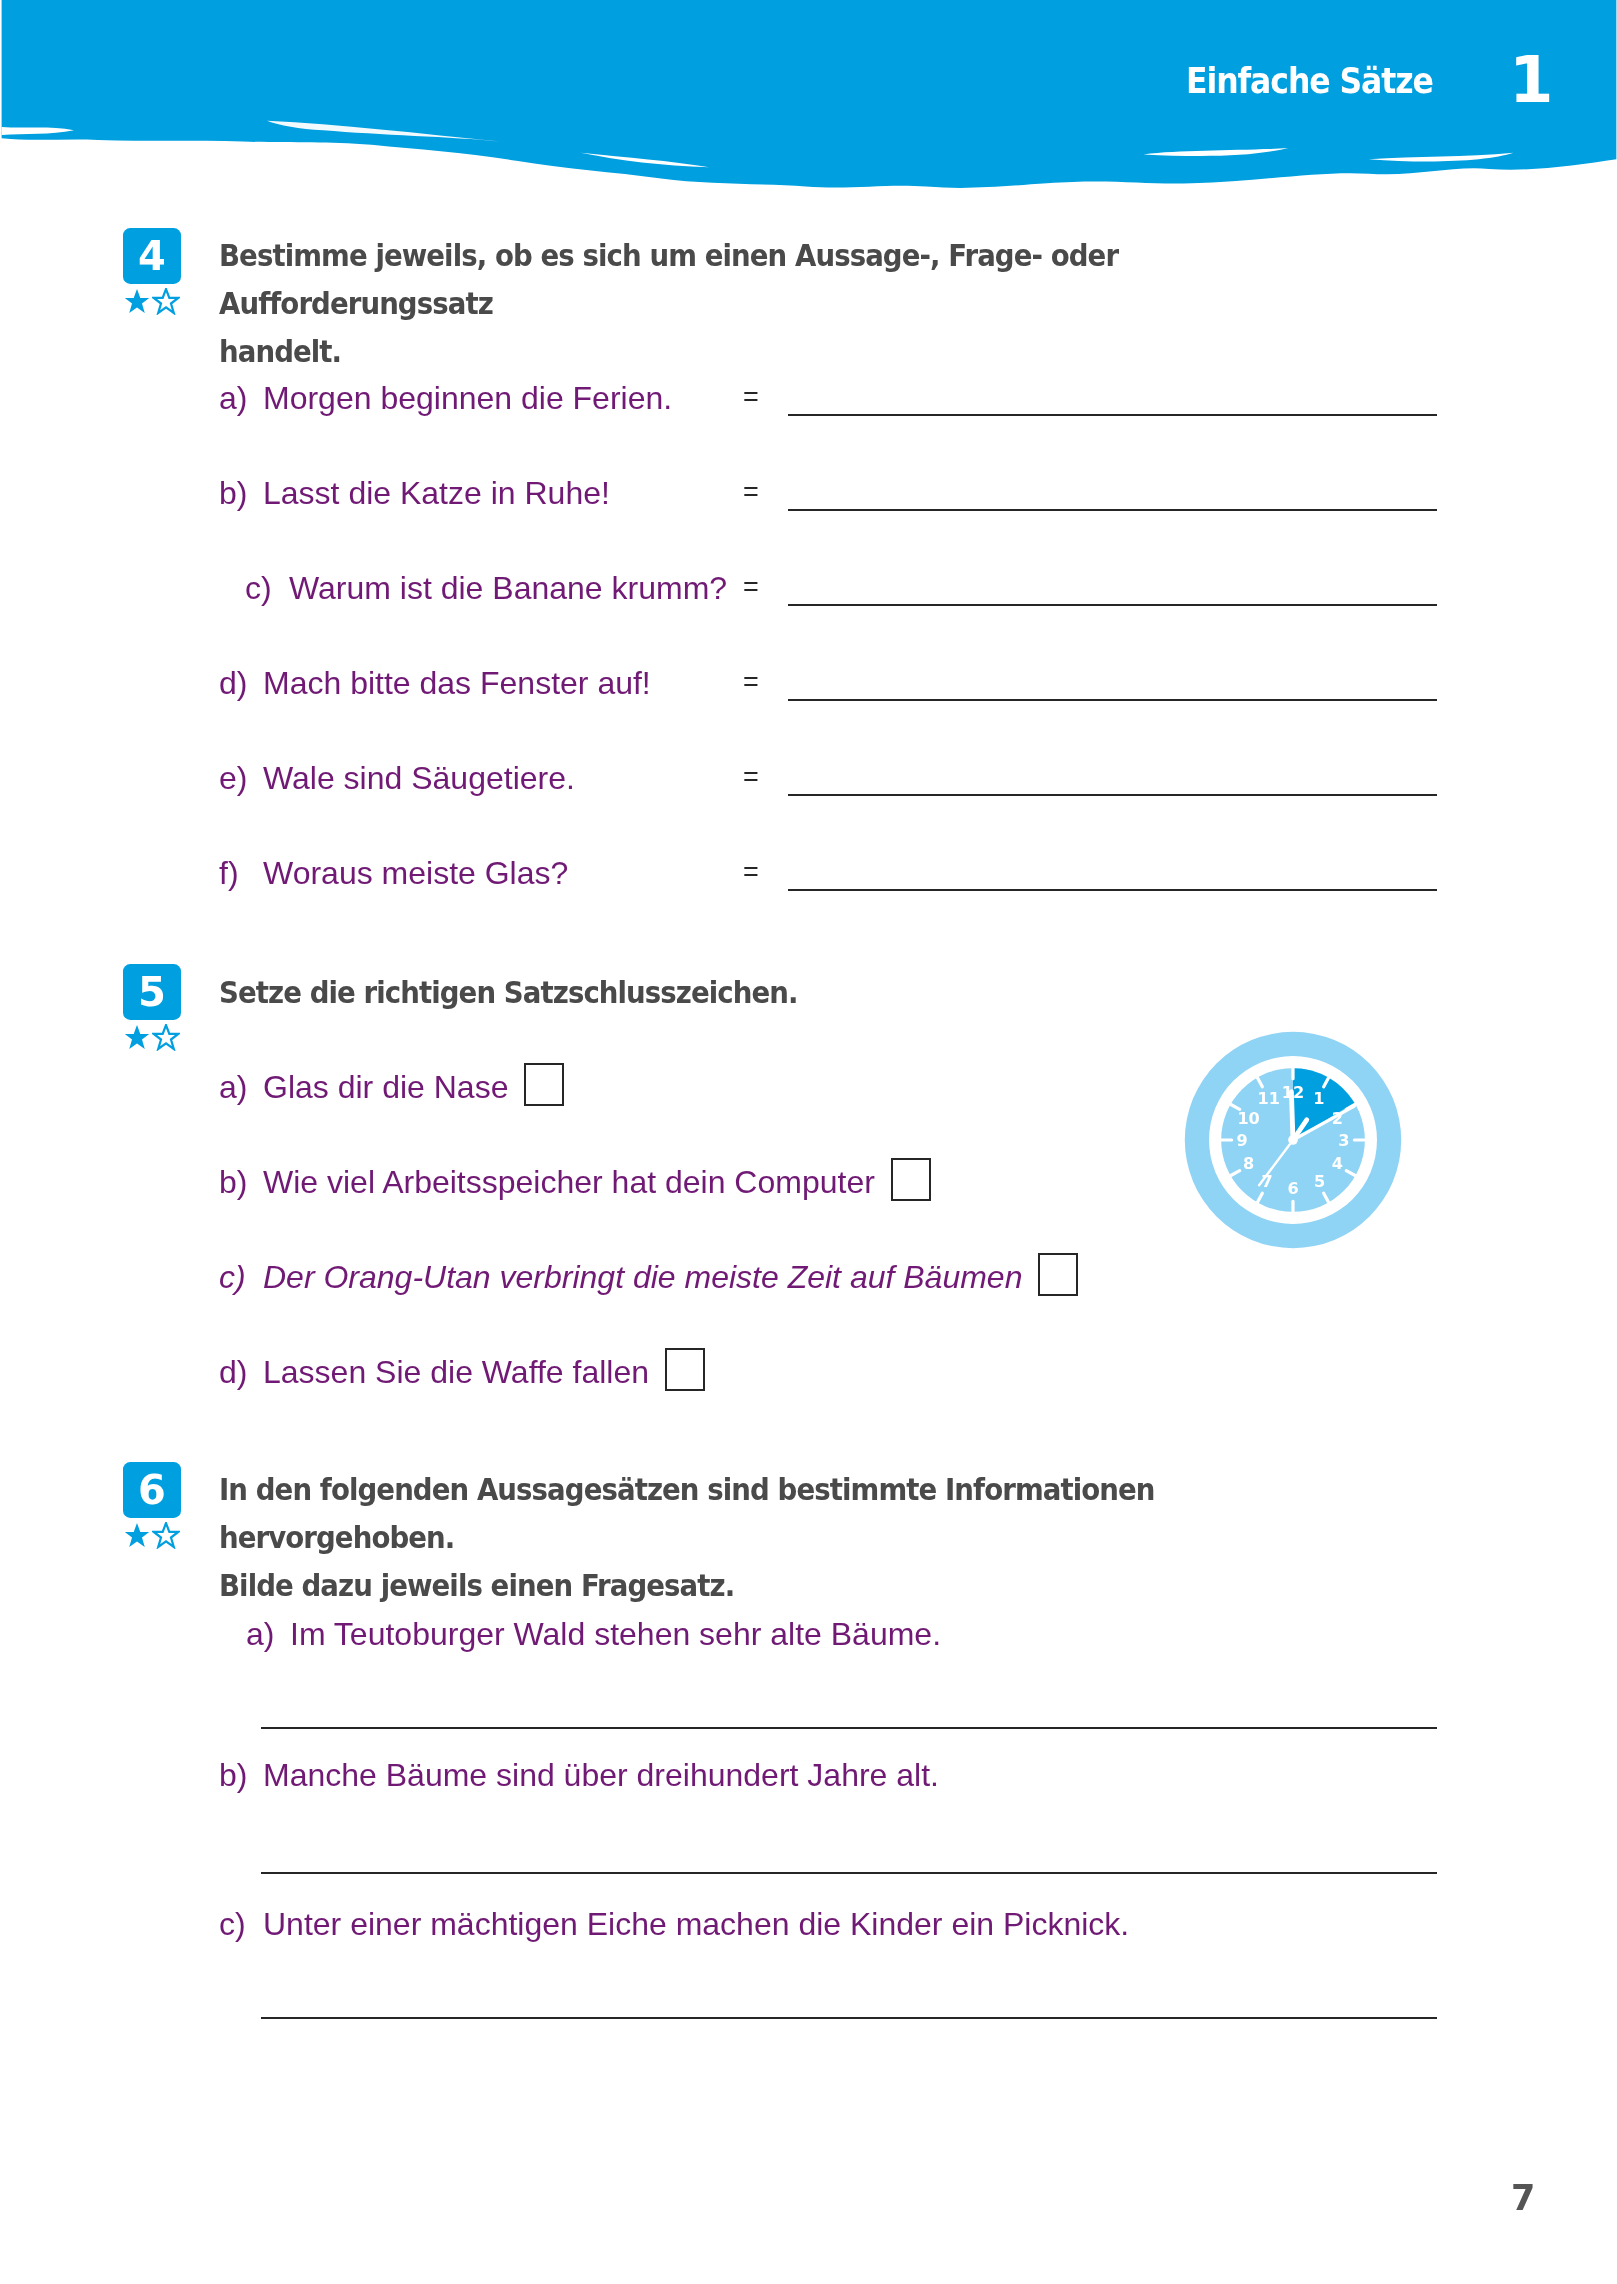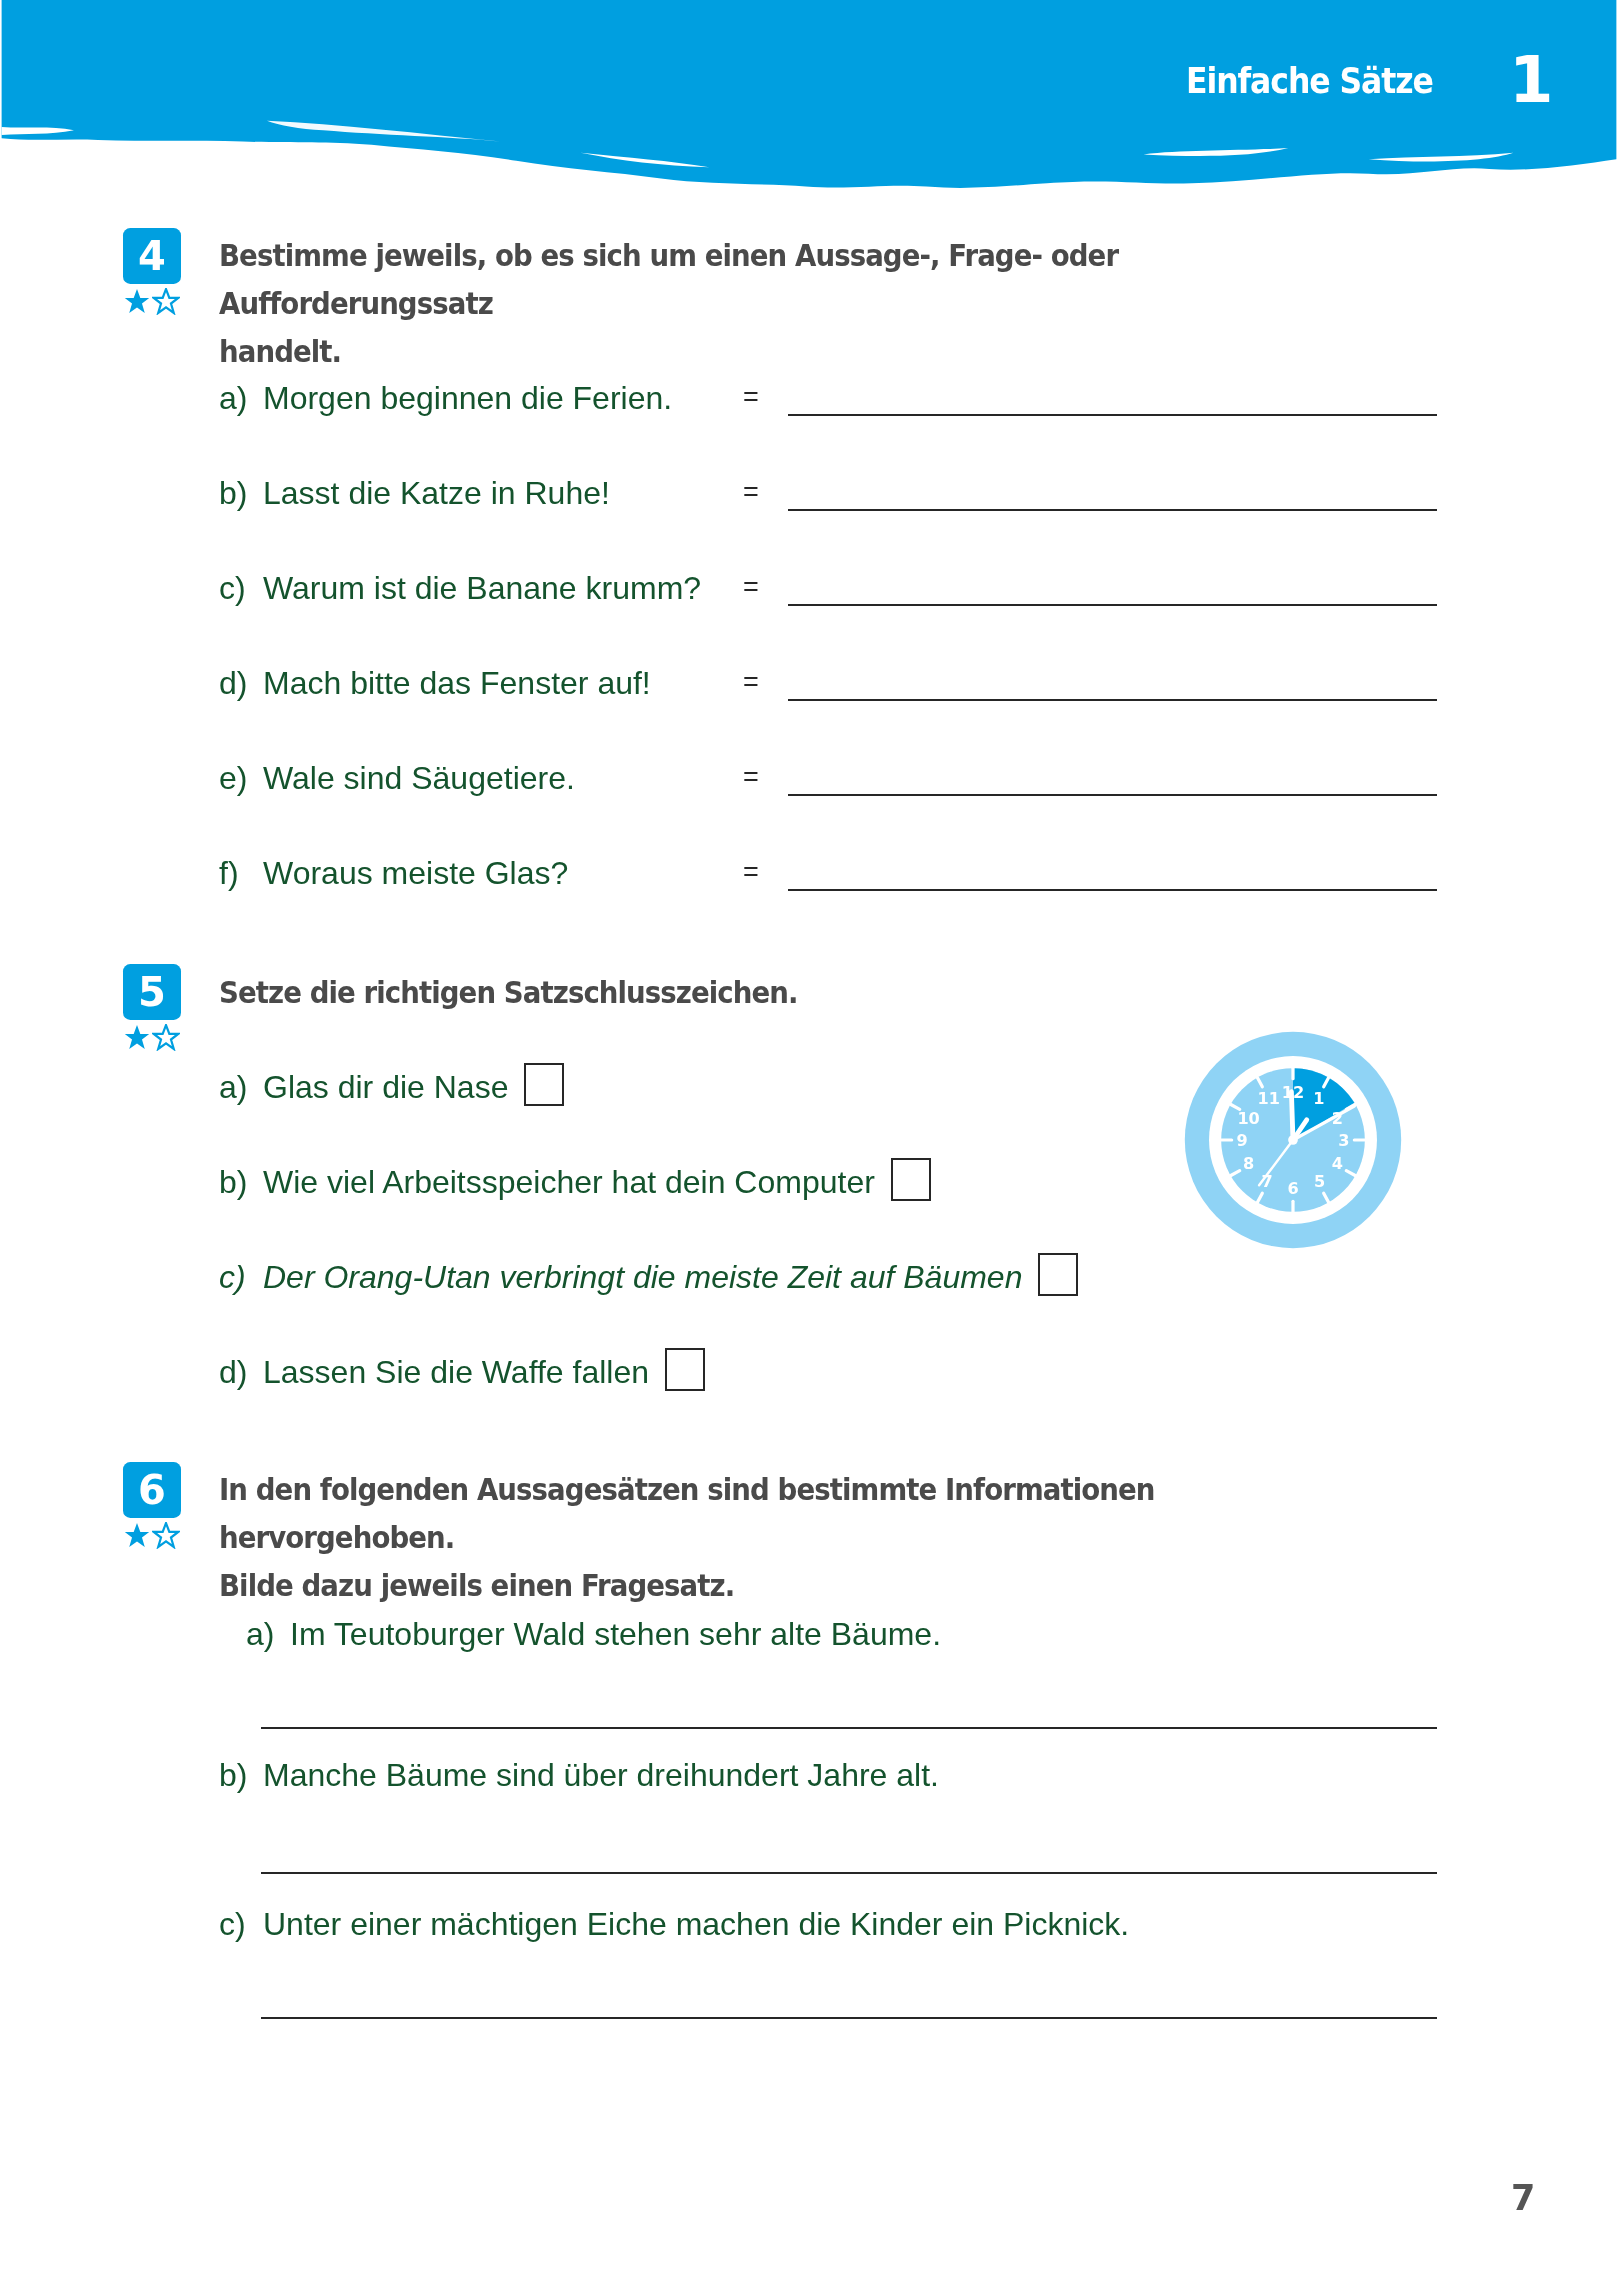--- a/index.html
+++ b/index.html
@@ -31,21 +31,21 @@
     .ex-stars { display: flex; gap: 0.8px; margin-top: 4px; }
     .ex-stars svg { width: 28px; height: 26.6px; display: block; }
 
     .ex-instruction {
       position: absolute; left: 219px; width: 1241px;
       font-family: "DejaVu Sans", "Liberation Sans", sans-serif;
       font-weight: bold; font-size: 30px; line-height: 48px; color: #4a4a4a;
       letter-spacing: -1px; transform: scaleX(0.92); transform-origin: left top;
     }
 
-    .item { position: absolute; left: 219px; font-size: 32px; line-height: 39px; color: #14532d; white-space: nowrap; }
+    .item { position: absolute; left: 219px; font-size: 32px; line-height: 39px; color: #701a75; white-space: nowrap; }
     .item .letter { display: inline-block; width: 44px; }
     .eq { position: absolute; left: 743px; font-size: 27px; color: #262626; }
     .answer-line { position: absolute; height: 2.4px; background: #262626; }
 
     .checkbox {
       display: inline-block; width: 40px; height: 43px; border: 2.4px solid #262626;
       box-sizing: border-box; vertical-align: middle; margin-left: 16px; position: relative; top: -4.8px;
       background: #fff;
     }
 
@@ -88,21 +88,21 @@
 </div>
 
 <div class="item" style="top:379px;"><span class="letter">a)</span><span>Morgen beginnen die Ferien.</span></div>
 <div class="eq" style="top:382px;">=</div>
 <div class="answer-line" style="left:788px; top:414px; width:649px;"></div>
 
 <div class="item" style="top:474px;"><span class="letter">b)</span><span>Lasst die Katze in Ruhe!</span></div>
 <div class="eq" style="top:477px;">=</div>
 <div class="answer-line" style="left:788px; top:509px; width:649px;"></div>
 
-<div class="item" style="top:569px;"><span class="letter">c)</span><span>Warum ist die Banane krumm?</span></div>
+<div class="item" style="top:569px;margin-left:26px;"><span class="letter">c)</span><span>Warum ist die Banane krumm?</span></div>
 <div class="eq" style="top:572px;">=</div>
 <div class="answer-line" style="left:788px; top:604px; width:649px;"></div>
 
 <div class="item" style="top:664px;"><span class="letter">d)</span><span>Mach bitte das Fenster auf!</span></div>
 <div class="eq" style="top:667px;">=</div>
 <div class="answer-line" style="left:788px; top:699px; width:649px;"></div>
 
 <div class="item" style="top:759px;"><span class="letter">e)</span><span>Wale sind Säugetiere.</span></div>
 <div class="eq" style="top:762px;">=</div>
 <div class="answer-line" style="left:788px; top:794px; width:649px;"></div>

